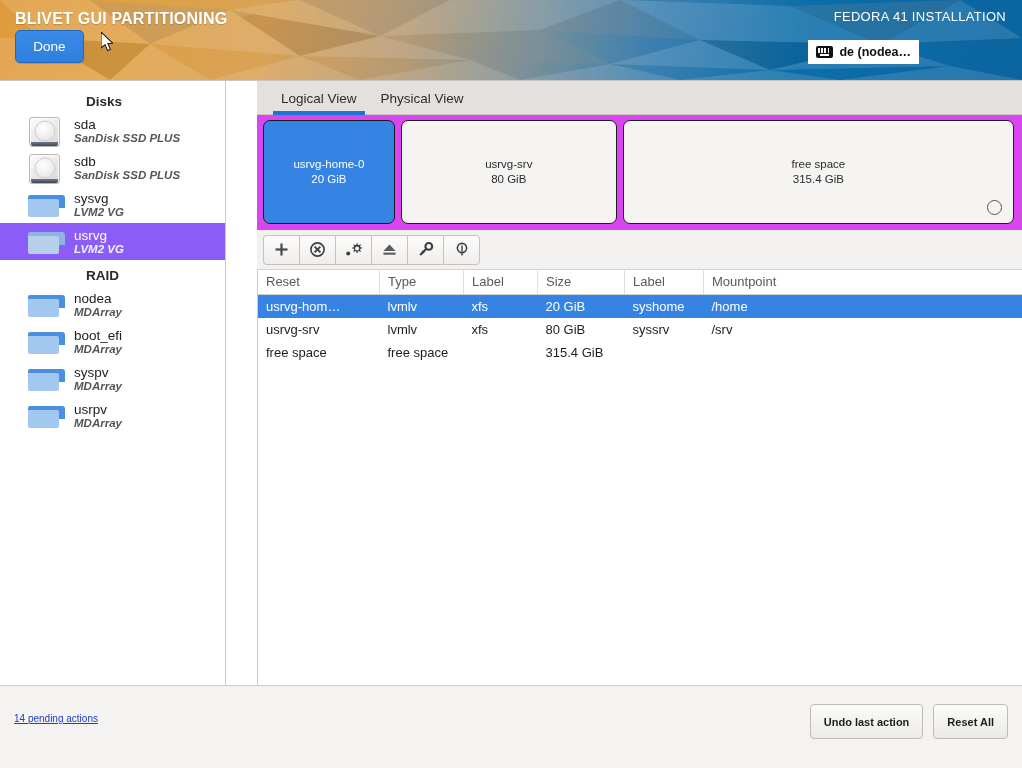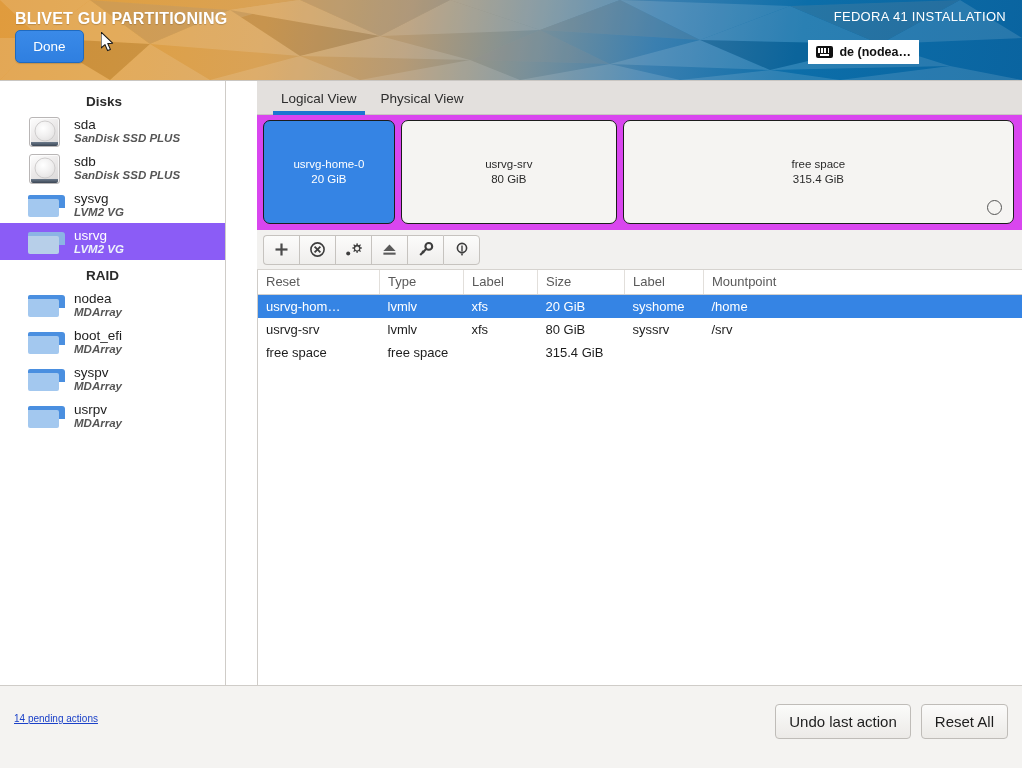--- a/index.html
+++ b/index.html
@@ -340,26 +340,27 @@
   }
   .footer-buttons {
     position: absolute;
     right: 14px; top: 18px;
     display: flex; gap: 10px;
   }
   .btn {
     height: 33px;
     padding: 0 13px;
     display: flex; align-items: center;
-    font-size: 15px;
+    font-size: 11px;
     color: #1d1d1d;
     background: linear-gradient(180deg, #fbfbfa 0%, #eceae7 100%);
     border: 1px solid #bfbcb8;
     border-radius: 4px;
     cursor: pointer;
+    font-weight: bold;
   }
 </style>
 </head>
 <body>
 
 <div id="app">
 
   <div class="header">
     <svg class="poly" viewBox="0 0 1022 80" preserveAspectRatio="none">
       <g opacity="0.12" fill="#ffffff">

